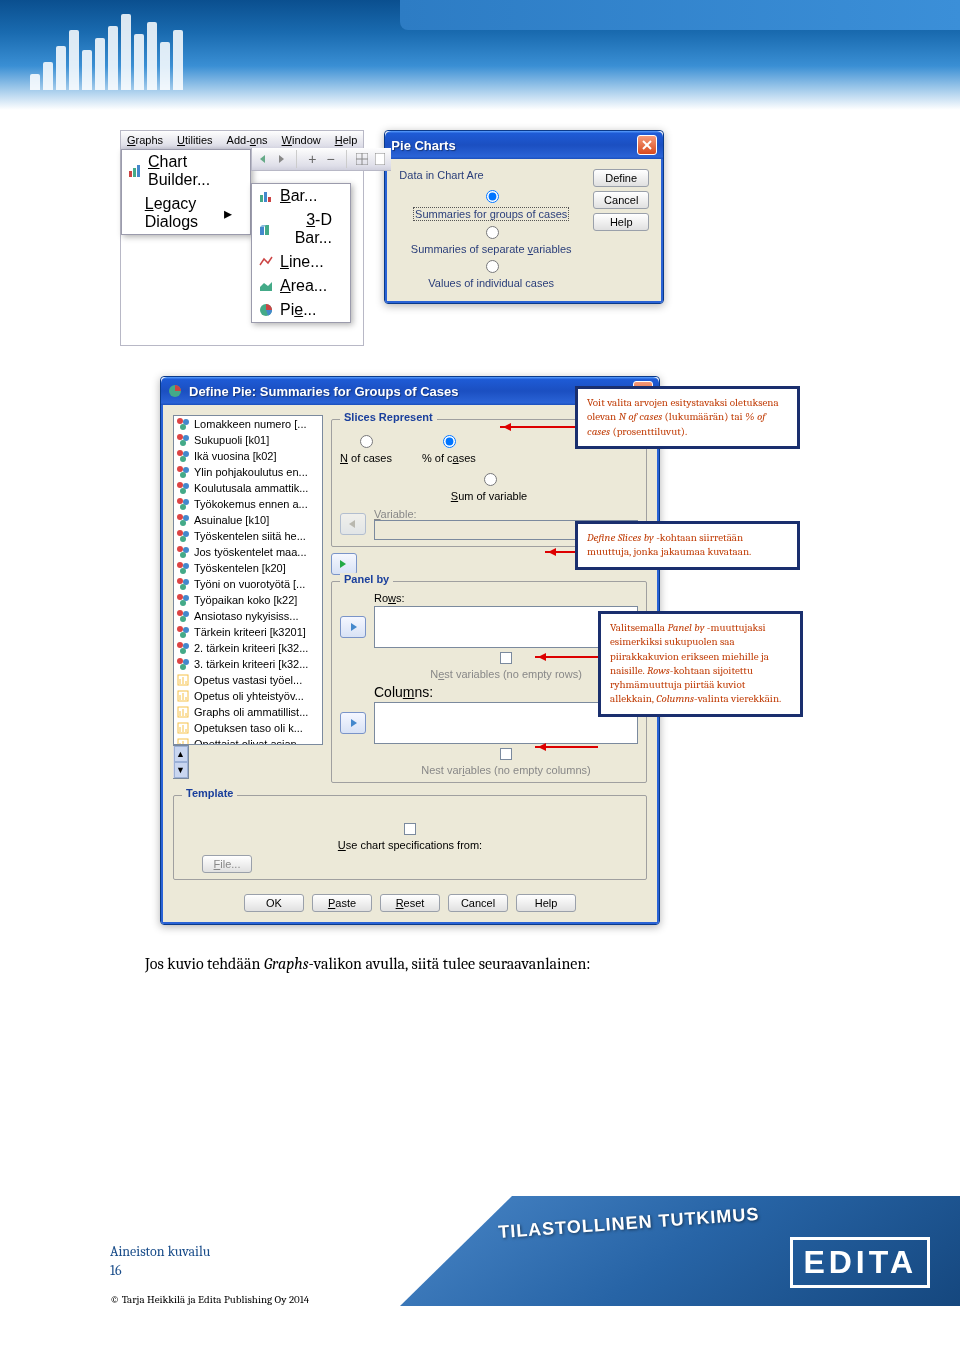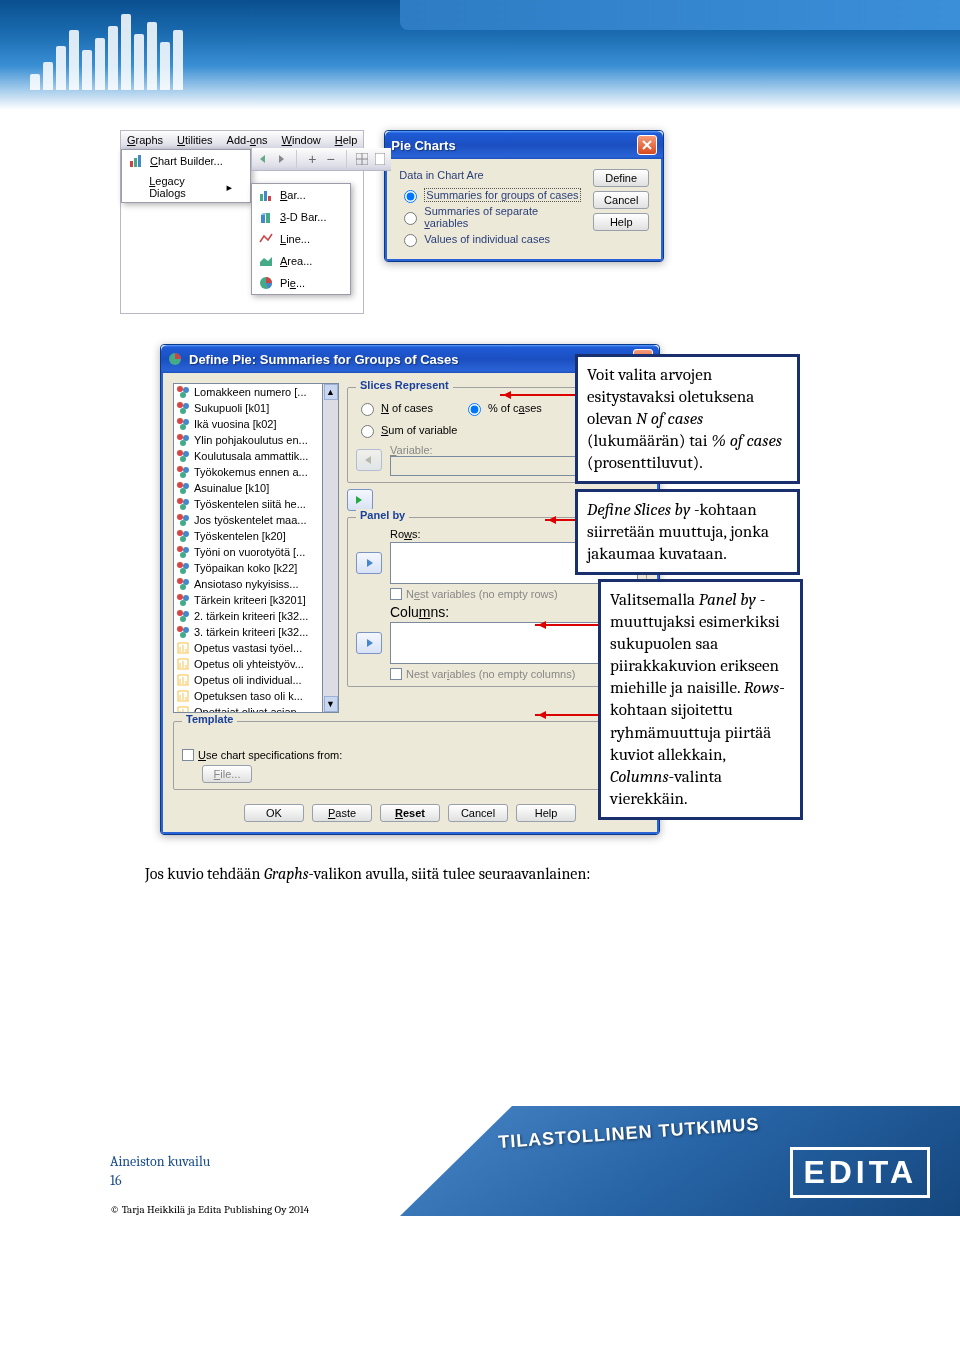--- a/index.html
+++ b/index.html
@@ -32,29 +32,29 @@
   
   .menu-shot { position:relative; }
   .menubar { display:flex; gap:14px; padding:3px 6px; font-size:11px; }
   .menubar span { text-decoration:underline; text-decoration-color:transparent;}
   .menubar span u{text-decoration:underline;}
   
   .toolbar-row{display:flex;align-items:center;padding:2px 4px;gap:4px;}
   .tb-icon{width:16px;height:16px;display:inline-flex;align-items:center;justify-content:center;}
   .tb-sep{width:1px;height:18px;background:#ccc;margin:0 4px;}
   
-  .menu-item { display:flex; align-items:center; gap:6px; padding:3px 18px 3px 6px; font-size:11px;}
+  .menu-item { display:flex; align-items:center; gap:6px; padding:3px 18px 3px 6px; font-size:16px;}
   .menu-popup{position:absolute;background:#fff;border:1px solid #9b9bac;box-shadow:2px 2px 6px rgba(0,0,0,0.3);min-width:100px;}
   
   
   .pie-dlg{width:280px;}
   .pie-dlg .dialog-body{padding:10px 12px;display:flex;gap:10px;}
   .radio-col{font-size:11px;color:#2a3e7a;}
   .radio-col .hdr{color:#2a3e7a;margin-bottom:6px;}
-  .radio-row{display:flex;align-items:center;gap:4px;margin:2px 0;}
+  .radio-row{display:flex;align-items:center;gap:4px;margin:2px 0;flex-direction:column;}
   .btn-col{display:flex;flex-direction:column;gap:4px;}
   
   .xp-btn{background:linear-gradient(180deg,#fff 0%,#f0f0f0 50%,#e0e0e0 100%);border:1px solid #9aa0aa;border-radius:3px;padding:2px 10px;font-size:11px;min-width:48px;text-align:center;}
   
   
   .define-pie-wrap{padding:20px 100px 0 160px;position:relative;}
   .define-pie{width:500px;}
   .define-pie .dialog-body{padding:10px;}
   
   .fieldset{border:1px solid #a0a0a0;border-radius:2px;padding:6px 8px;margin:4px 0;position:relative;}
@@ -66,21 +66,21 @@
   
   .scrollbar-v{width:16px;background:#dcdce5;display:flex;flex-direction:column;justify-content:space-between;align-items:center;}
   .scroll-btn{width:14px;height:16px;background:#c9d6f0;border:1px solid #9bb0d6;display:flex;align-items:center;justify-content:center;font-size:9px;}
   
   .move-btn{width:26px;height:22px;background:linear-gradient(180deg,#f5f7ff,#d8e2f5);border:1px solid #7a94c8;border-radius:3px;display:flex;align-items:center;justify-content:center;}
   
   .textfield{background:#fff;border:1px solid #7b8a9e;height:20px;padding:2px 4px;font-size:11px;}
   .textfield.disabled{background:#ece9d8;color:#888;}
   
   
-  .callout{position:absolute;background:#fff;border:2px solid #1a2f6e;padding:8px 10px;font-family:Cambria,Georgia,serif;font-size:17px;color:#000000;line-height:1.3;width:225px;z-index:10; box-shadow: inset 0 0 0 1px #1a2f6e;}
+  .callout{position:absolute;background:#fff;border:2px solid #1a2f6e;padding:8px 10px;font-family:Cambria,Georgia,serif;font-size:11px;color:#c2410c;line-height:1.3;width:225px;z-index:10; box-shadow: inset 0 0 0 1px #1a2f6e;}
   .callout em{font-style:italic;}
   .red-arrow{position:absolute;height:2px;background:#d00;z-index:5;}
   .red-arrow::before{content:"";position:absolute;right:-1px;top:-3px;border:4px solid transparent;border-left:8px solid #d00;}
   .red-arrow.left::before{left:-1px;right:auto;border:4px solid transparent;border-right:8px solid #d00;}
   
   
   .body-text{padding:30px 110px 10px 145px;font-family:Cambria,Georgia,serif;font-size:16px;color:#000;}
   
   
   .footer{position:relative;margin-top:260px;}
@@ -275,21 +275,21 @@
       <div class="xp-close">
         <svg width="10" height="10">
             <line x1="1" y1="1" x2="9" y2="9" stroke="#fff" stroke-width="2"></line>
             <line x1="9" y1="1" x2="1" y2="9" stroke="#fff" stroke-width="2"></line>
           </svg>
       </div>
     </div>
     <div class="dialog-body">
       <div style="display:flex;gap:8px;">
 
-        <div style="display:flex;">
+        <div style="display:flex;flex-direction:column;">
           <div class="var-list" id="var-list">
               <div class="var-row">
                 <span class="scale-icon">
                   <svg width="14" height="14">
                     <circle cx="4" cy="4" r="3" fill="#d44"></circle>
                     <circle cx="10" cy="5" r="3" fill="#48c"></circle>
                     <circle cx="7" cy="10" r="3" fill="#4a8"></circle>
                   </svg>
                 </span>
                 <span>Lomakkeen numero [...</span>
@@ -468,21 +468,21 @@
               </div>
               <div class="var-row">
                 <span class="scale-icon">
                   <svg width="14" height="14">
                     <rect x="2" y="2" width="10" height="10" fill="none" stroke="#f6c24a"></rect>
                     <line x1="4" y1="11" x2="4" y2="6" stroke="#f6c24a"></line>
                     <line x1="7" y1="11" x2="7" y2="4" stroke="#f6c24a"></line>
                     <line x1="10" y1="11" x2="10" y2="8" stroke="#f6c24a"></line>
                   </svg>
                 </span>
-                <span>Opetus oli individual...</span>
+                <span>Graphs oli ammatillist...</span>
               </div>
               <div class="var-row">
                 <span class="scale-icon">
                   <svg width="14" height="14">
                     <rect x="2" y="2" width="10" height="10" fill="none" stroke="#f6c24a"></rect>
                     <line x1="4" y1="11" x2="4" y2="6" stroke="#f6c24a"></line>
                     <line x1="7" y1="11" x2="7" y2="4" stroke="#f6c24a"></line>
                     <line x1="10" y1="11" x2="10" y2="8" stroke="#f6c24a"></line>
                   </svg>
                 </span>
@@ -582,21 +582,21 @@
         <label class="radio-row" style="margin-top:21px;">
             <span class="checkbox"></span>
             <span><u>U</u>se chart specifications from:</span>
           </label>
         <div class="xp-btn" style="width:50px;margin:4px 0 0 20px;color:#888;"><u>F</u>ile...</div>
       </div>
 
       <div style="display:flex;justify-content:center;gap:8px;margin-top:14px;">
         <div class="xp-btn" style="min-width:60px;">OK</div>
         <div class="xp-btn" style="min-width:60px;"><u>P</u>aste</div>
-        <div class="xp-btn" style="min-width:60px;font-weight:bold;"><u>R</u>eset</div>
+        <div class="xp-btn" style="min-width:60px;"><u>R</u>eset</div>
         <div class="xp-btn" style="min-width:60px;">Cancel</div>
         <div class="xp-btn" style="min-width:60px;">Help</div>
       </div>
     </div>
   </div>
 
   <div class="callout" style="top:30px;left:575px;">
     <span id="c1">Voit valita arvojen esitystavaksi oletuksena olevan <em>N of cases</em> (lukumäärän) tai <em>% of cases</em> (prosenttiluvut).</span>
   </div>
   <div class="red-arrow left" style="top:70px;left:500px;width:75px;"></div>

